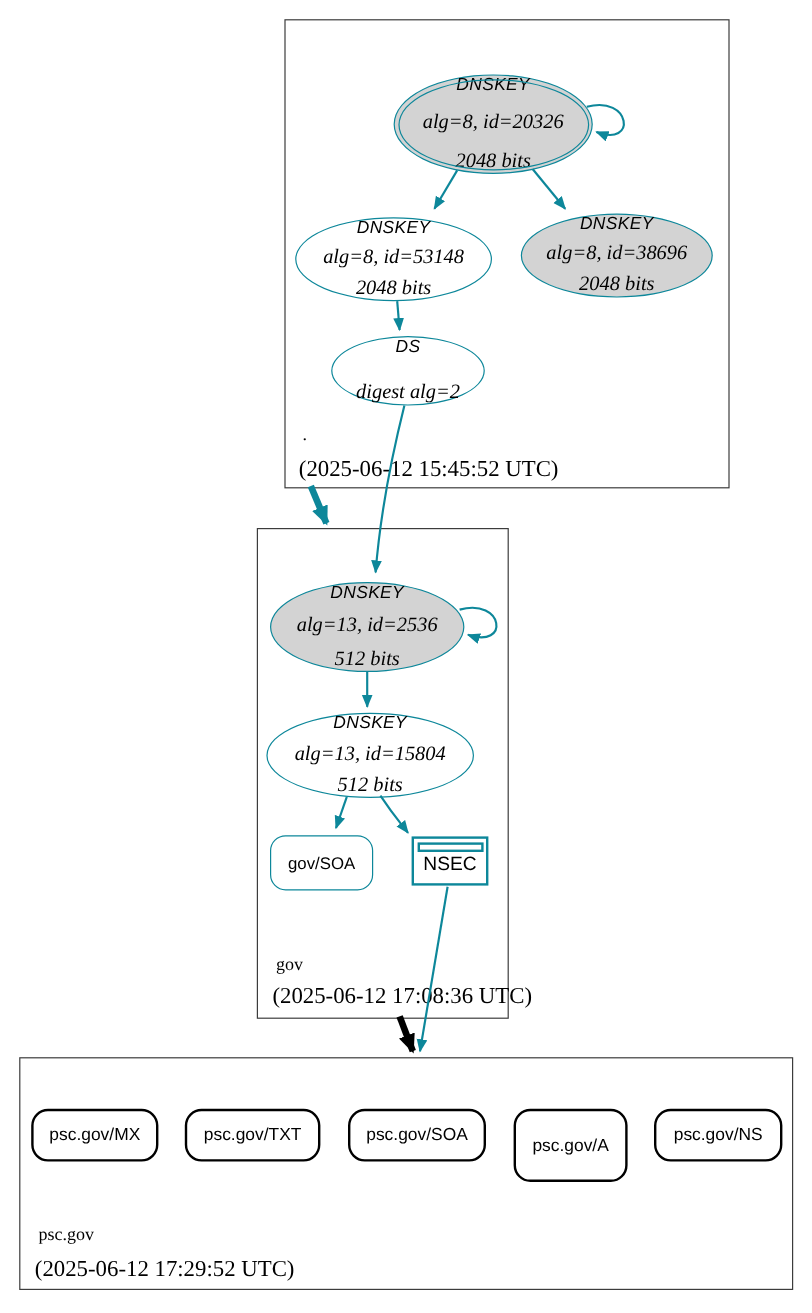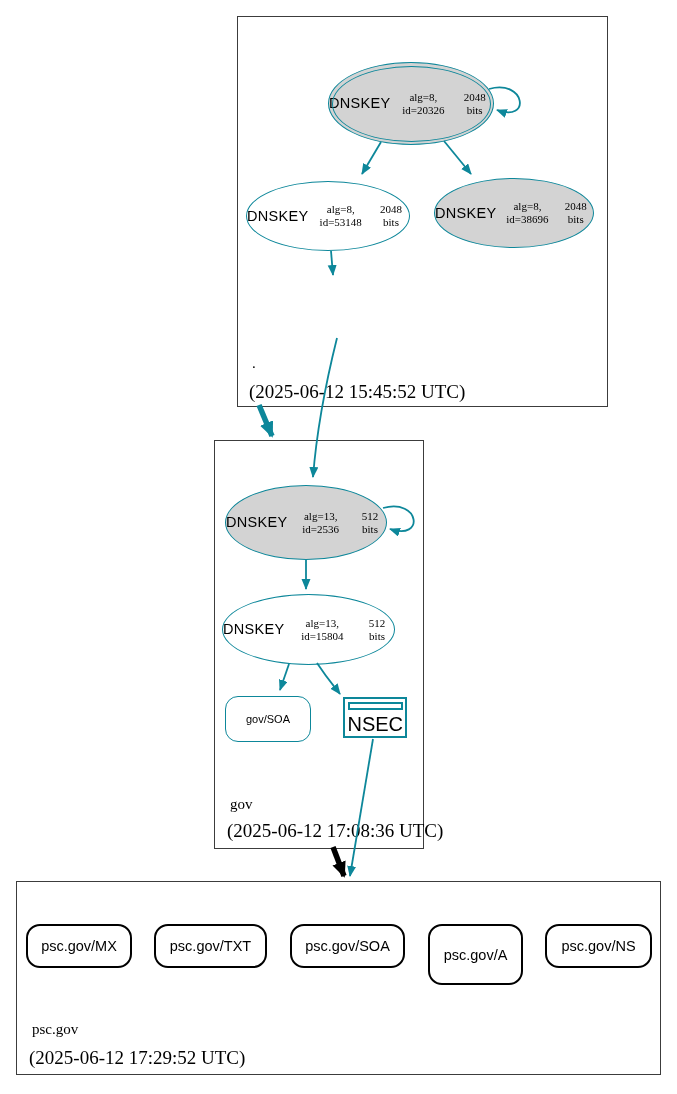--- a/index.html
+++ b/index.html
@@ -5,43 +5,43 @@
   html,body{margin:0;padding:0;background:#fff;}
   .canvas{
     position:relative;width:677px;height:1094px;background:#ffffff;
     font-family:"Liberation Sans",sans-serif;overflow:hidden;
   }
   .zone{position:absolute;border:1.2px solid #3c3c3c;background:#ffffff;box-sizing:border-box;}
   .zone-label{position:absolute;font-family:"Liberation Serif",serif;font-size:15px;color:#000;}
   .zone-ts{position:absolute;font-family:"Liberation Serif",serif;font-size:19px;color:#000;white-space:nowrap;}
   .ellipse{
     position:absolute;border:1.8px solid #0d879a;border-radius:50%;
-    display:flex;flex-direction:row;align-items:center;justify-content:center;
-    text-align:center;background:#ffffff;box-sizing:border-box;
+    display:flex;flex-direction:column;align-items:center;justify-content:space-between;
+    text-align:center;background:#ffffff;box-sizing:border-box;font-style:italic;
   }
   .ellipse.gray{background:#d3d3d3;}
   .ellipse.double::before{
     content:"";position:absolute;inset:2.5px;border:1.8px solid #0d879a;border-radius:50%;
   }
   .n-title{font-size:14.5px;color:#000;line-height:1.15;letter-spacing:.3px;}
-  .n-sub{font-family:"Liberation Serif",serif;font-size:11px;color:#000;line-height:1.18;}
+  .n-sub{font-family:"Liberation Serif",serif;font-size:17px;color:#000;line-height:1.18;}
   .soa-node{
     position:absolute;border:1.9px solid #0d879a;border-radius:13px;background:#fff;
-    display:flex;align-items:center;justify-content:center;font-size:11px;color:#000;box-sizing:border-box;
+    display:flex;align-items:center;justify-content:center;font-size:14px;color:#000;box-sizing:border-box;
   }
   .rrset-node{
     position:absolute;border:2.2px solid #000;border-radius:14px;background:#fff;
     display:flex;align-items:center;justify-content:center;font-size:14.5px;color:#000;box-sizing:border-box;
   }
   .nsec-node{
     position:absolute;border:2.4px solid #0d879a;background:#fff;box-sizing:border-box;
     padding:2.5px 2.5px 0 2.5px;
   }
   .nsec-band{height:8px;border:2.4px solid #0d879a;box-sizing:border-box;}
-  .nsec-lbl{text-align:center;font-size:20px;color:#000;margin-top:1px;line-height:1.3;}
+  .nsec-lbl{text-align:center;font-size:16px;color:#000;margin-top:1px;line-height:1.3;}
   svg.edges{position:absolute;left:0;top:0;pointer-events:none;}
 </style>
 </head>
 <body>
 
 <div class="canvas">
 
   <div class="zone" style="left:237px;top:16px;width:371px;height:391px;"></div>
   <div class="zone" style="left:214px;top:440px;width:210px;height:409px;"></div>
   <div class="zone" style="left:16px;top:881px;width:645px;height:194px;"></div>
@@ -57,20 +57,24 @@
     <span class="n-sub">alg=8, id=53148</span>
     <span class="n-sub">2048 bits</span>
   </div>
 
   <div class="ellipse gray" style="left:434px;top:178px;width:160px;height:70px;">
     <span class="n-title">DNSKEY</span>
     <span class="n-sub">alg=8, id=38696</span>
     <span class="n-sub">2048 bits</span>
   </div>
 
+  <div class="ellipse" style="left:276px;top:280px;width:128px;height:58px;">
+    <span class="n-title">DS</span>
+    <span class="n-sub">digest alg=2</span>
+  </div>
 
   <div class="zone-label" style="left:252px;top:355px;">.</div>
   <div class="zone-ts" style="left:249px;top:381px;">(2025-06-12 15:45:52 UTC)</div>
 
   <div class="ellipse gray" style="left:225px;top:485px;width:162px;height:75px;">
     <span class="n-title">DNSKEY</span>
     <span class="n-sub">alg=13, id=2536</span>
     <span class="n-sub">512 bits</span>
   </div>
 

